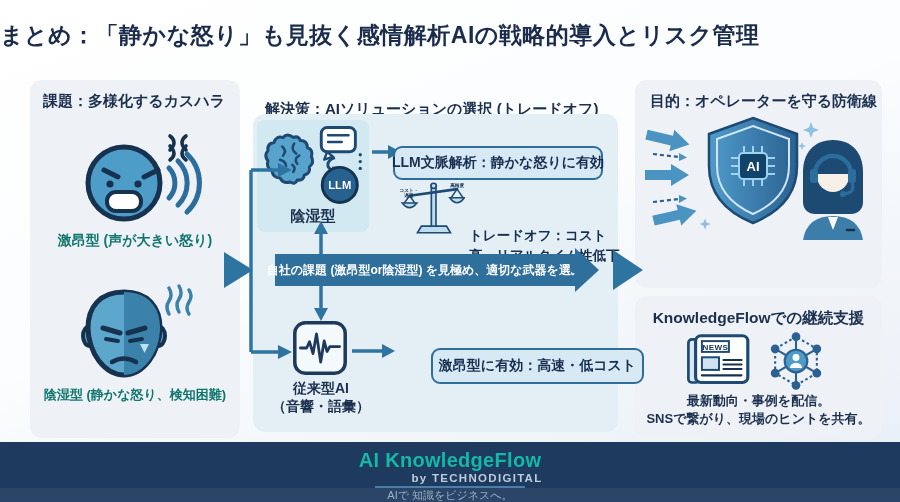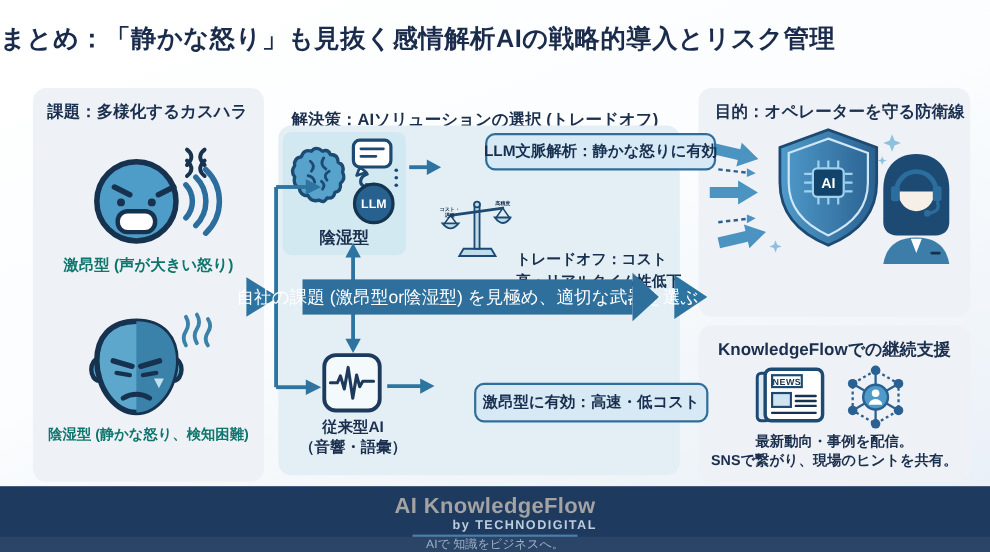--- a/index.html
+++ b/index.html
@@ -25,29 +25,29 @@
   
   #mid-title{position:absolute;left:265px;top:88px;font-size:15px;font-weight:bold;color:#1b2f4e;}
   #mid-panel{position:absolute;left:253px;top:114px;width:365px;height:318px;background:#e4eef5;border-radius:12px;}
   #subpanel{position:absolute;left:4px;top:6px;width:112px;height:112px;background:#d2e9f1;border-radius:8px;}
   #llm-node-label{position:absolute;left:0;bottom:6px;width:100%;text-align:center;font-size:15px;font-weight:bold;color:#1b2f4e;}
   .result-box{
     position:absolute;background:#d8e9f6;border:2px solid #2e6e99;border-radius:9px;
     display:flex;align-items:center;justify-content:center;
     font-weight:bold;font-size:14px;color:#17304f;white-space:nowrap;z-index:3;
   }
-  #llm-result{left:140px;top:7px;width:206px;height:30px;margin-left:48px;}
+  #llm-result{left:140px;top:32px;width:206px;height:30px;}
   #legacy-result{left:140px;top:234px;width:209px;height:32px;margin-left:38px;}
   #scale-svg{position:absolute;left:146px;top:60px;}
   .tradeoff-text{position:absolute;left:216px;top:70px;font-size:13.5px;line-height:20px;
     font-weight:bold;color:#17304f;white-space:nowrap;margin-top:42px;}
   #decision-band{
     position:absolute;left:22px;top:140px;width:300px;height:32px;background:#2f6f9c;z-index:3;
     display:flex;align-items:center;justify-content:center;
-    color:#fff;font-weight:normal;font-size:16px;white-space:nowrap;
+    color:#fff;font-weight:bold;font-size:12px;white-space:nowrap;
   }
   #decision-band::after{
     content:"";position:absolute;right:-24px;top:-6px;
     border-left:24px solid #2f6f9c;border-top:22px solid transparent;border-bottom:22px solid transparent;
   }
   #wave-svg{position:absolute;left:39px;top:206px;}
   .legacy-label{position:absolute;left:8px;width:120px;text-align:center;
     font-size:14px;font-weight:bold;color:#1b2f4e;line-height:17px;}
 
   
@@ -62,21 +62,21 @@
   #goal-caption{top:163px;}
   #support-card{left:635px;top:296px;width:247px;height:142px;}
   #support-card h2{left:0;top:12px;width:100%;text-align:center;font-size:15.5px;}
   #news-svg{position:absolute;left:48px;top:34px;}
   #network-svg{position:absolute;left:126px;top:32px;}
   #support-caption{top:96px;font-size:13px;line-height:18px;}
 
   
   #footer{position:absolute;left:0;top:442px;width:900px;height:60px;background:#1e3a5e;}
   #footer-brand{position:absolute;left:0;top:7px;width:100%;text-align:center;
-    font-size:20px;font-weight:bold;color:#a3a3a3;letter-spacing:.3px;}
+    font-size:20px;font-weight:bold;color:#14b8a6;letter-spacing:.3px;}
   #footer-sub{position:absolute;left:0;top:30px;width:100%;text-align:center;
     font-size:11.5px;font-weight:bold;color:#bccddc;letter-spacing:1.3px;padding-left:27px;}
   #footer-divider{position:absolute;left:50%;transform:translateX(-50%);top:44px;width:150px;height:2px;background:#4d7ea8;}
   #footer-strip{position:absolute;left:0;top:46px;width:100%;height:16px;background:rgba(220,232,244,0.07);
     text-align:center;font-size:11px;line-height:15px;color:#9db1c5;}
 </style>
 </head>
 <body>
 
 <div class="stage">

